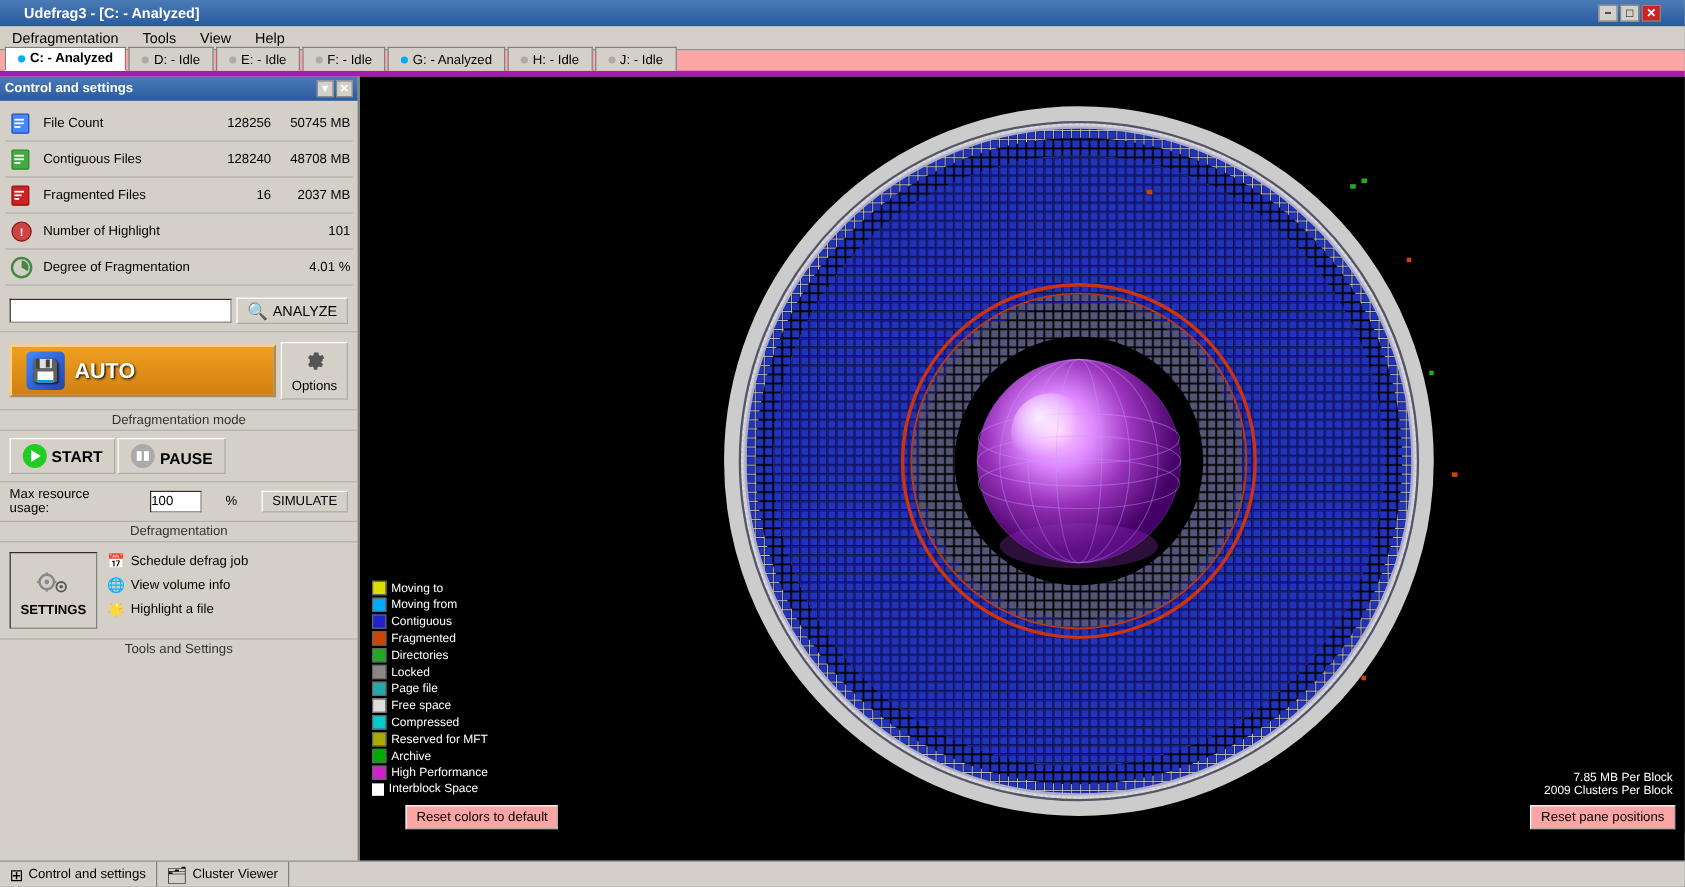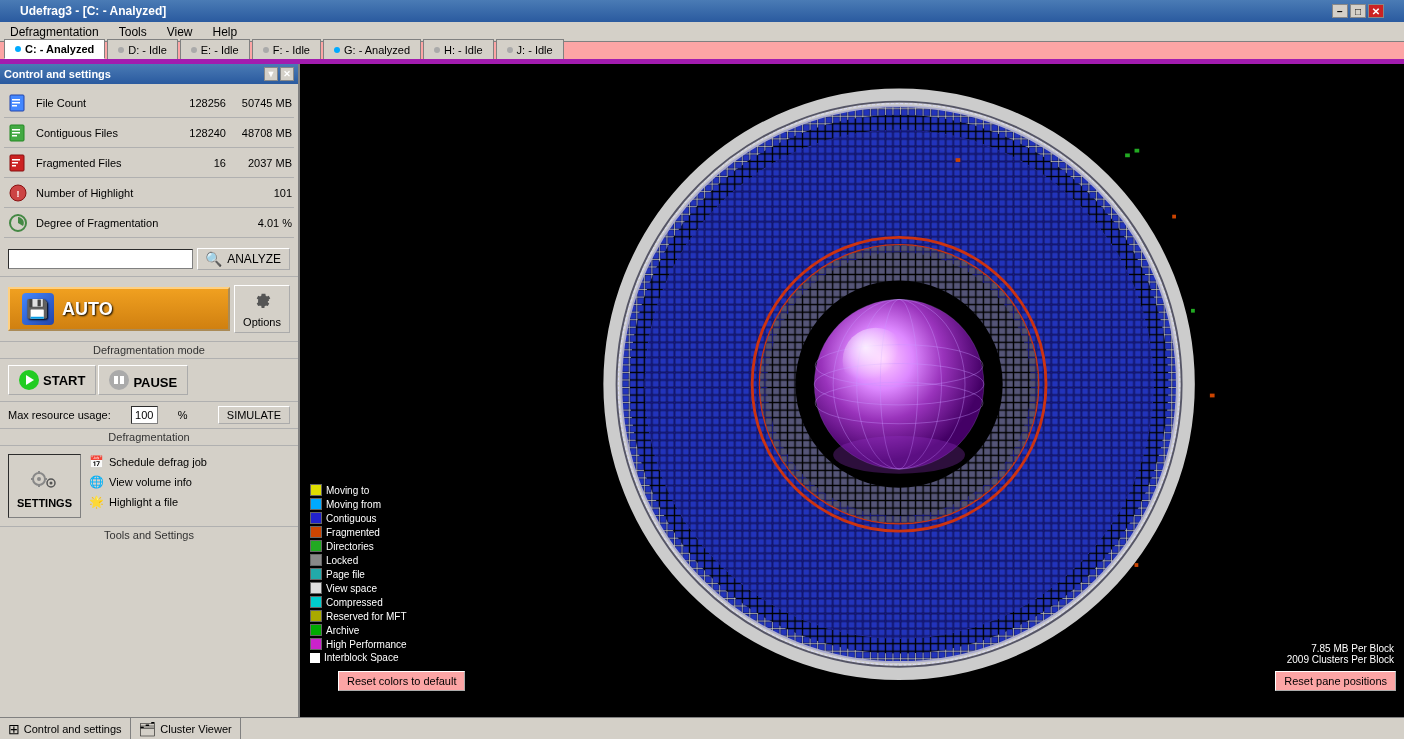--- a/index.html
+++ b/index.html
@@ -122,22 +122,22 @@
       padding: 4px 10px; cursor: pointer; font-size: 13px; font-weight: bold;
     }
 
     
     #resource-section {
       display: flex; align-items: center; gap: 20px;
       padding: 4px 8px; border-bottom: 1px solid #b0b0b0;
     }
     .resource-label { font-size: 11px; }
     #resource-input {
-      width: 27px; height: 18px; border: 1px inset #808080;
-      background: white; font-size: 11px; text-align: center;
+      width: 43px; height: 18px; border: 1px inset #808080;
+      background: white; font-size: 11px; 
     }
     #percent-label { font-size: 11px; }
     #simulate-btn {
       background: #d4d0c8; border: 1px outset #fff;
       padding: 2px 8px; cursor: pointer; font-size: 11px; margin-left: auto;
     }
 
     
     .defrag-label { text-align: center; padding: 2px; font-size: 11px; color: #333; border-bottom: 1px solid #b0b0b0; }
 
@@ -575,21 +575,21 @@
           <div class="legend-item">
             <div class="legend-color" style="background: rgb(136, 136, 136);"></div>
             <span>Locked</span>
           </div>
           <div class="legend-item">
             <div class="legend-color" style="background: rgb(34, 170, 170);"></div>
             <span>Page file</span>
           </div>
           <div class="legend-item">
             <div class="legend-color" style="background: rgb(221, 221, 221);"></div>
-            <span>View space</span>
+            <span>Free space</span>
           </div>
           <div class="legend-item">
             <div class="legend-color" style="background: rgb(0, 204, 204);"></div>
             <span>Compressed</span>
           </div>
           <div class="legend-item">
             <div class="legend-color" style="background: rgb(170, 170, 0);"></div>
             <span>Reserved for MFT</span>
           </div>
           <div class="legend-item">

